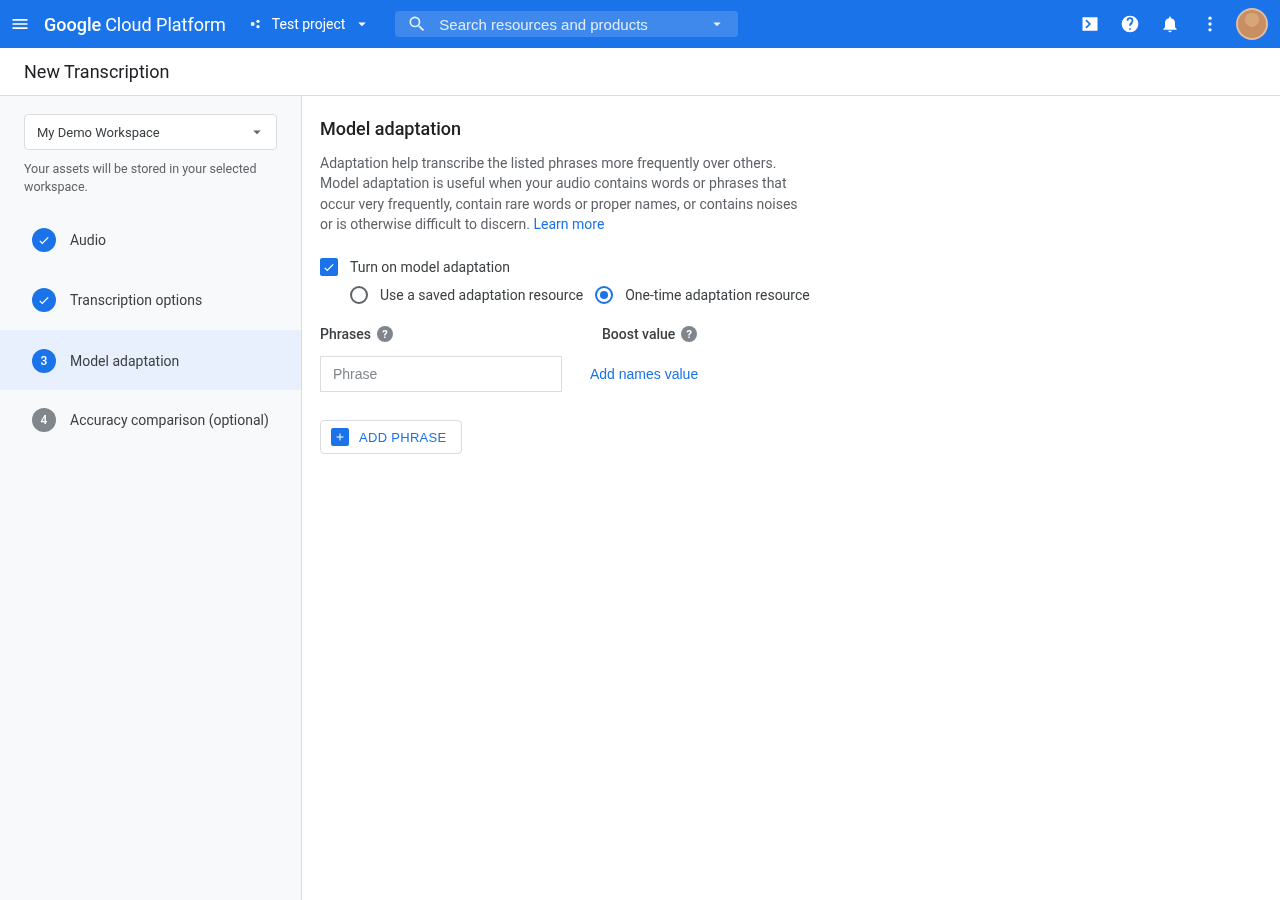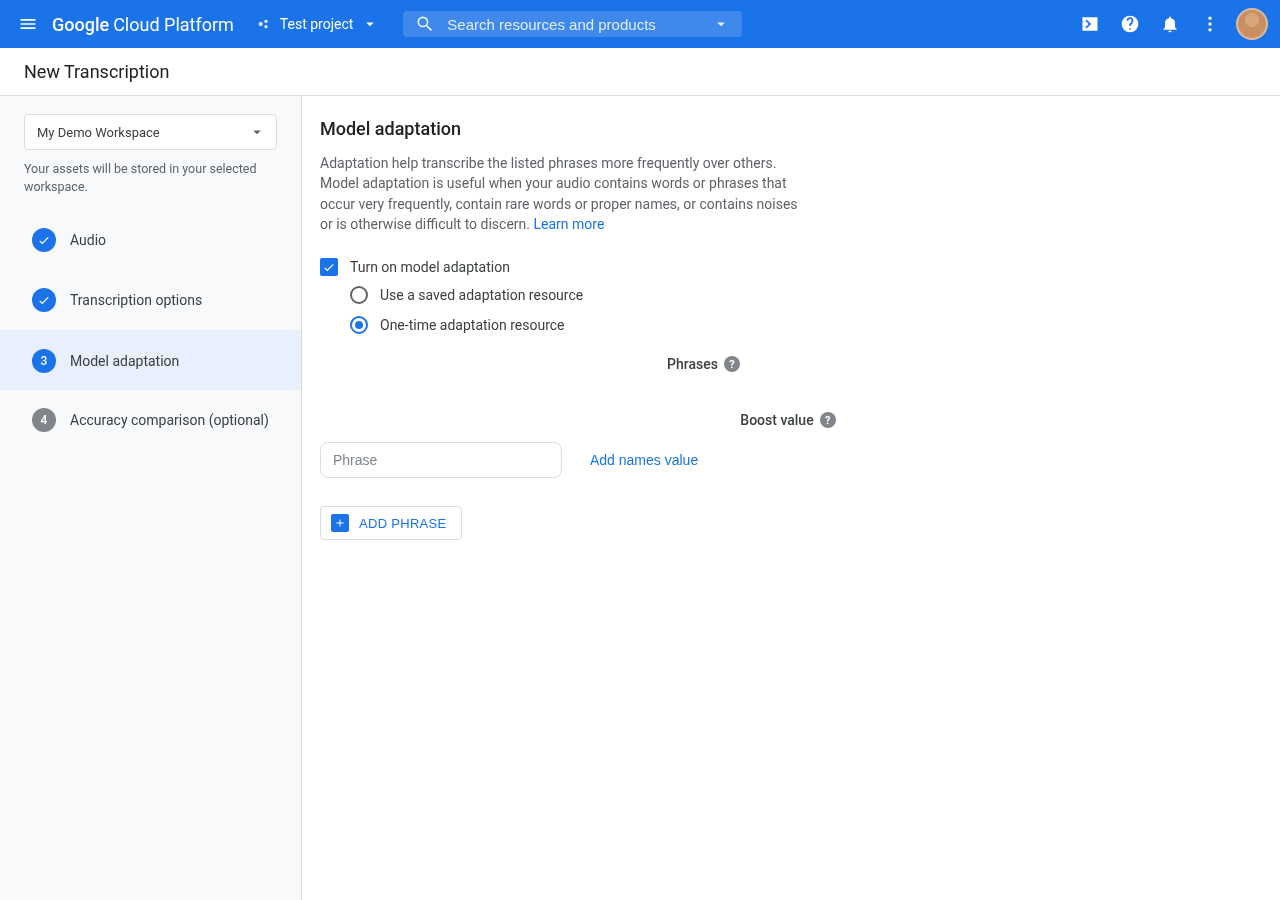--- a/index.html
+++ b/index.html
@@ -12,21 +12,21 @@
     height: 900px;
     overflow: hidden;
   }
   
   .appbar {
     height: 48px;
     background: #1a73e8;
     display: flex;
     align-items: center;
     color: #fff;
-    padding: 0 12px 0 8px;
+    padding: 0 12px 0 0;
   }
   .icon-btn {
     width: 40px; height: 40px;
     display: flex; align-items: center; justify-content: center;
     border-radius: 50%;
     cursor: pointer;
     flex-shrink: 0;
   }
   .icon-btn svg { fill: #fff; }
   .logo {
@@ -148,44 +148,44 @@
   .checkbox-row {
     display: flex; align-items: center; gap: 12px;
     margin-top: 24px; font-size: 14px; color: #3c4043;
   }
   .cb {
     width: 18px; height: 18px; border-radius: 2px;
     background: #1a73e8; display:flex; align-items:center; justify-content:center;
     cursor: pointer; flex-shrink:0;
   }
   .cb svg { fill:#fff; }
-  .radio-group { margin: 10px 0 0 30px; display:flex; flex-direction:column; gap: 12px; }
+  .radio-group { margin: 10px 0 0 30px; display:flex; flex-direction:row; gap: 12px; }
   .radio-row { display:flex; align-items:center; gap:12px; font-size:14px; color:#3c4043; cursor:pointer; }
   .radio {
     width: 18px; height: 18px; border-radius:50%;
     border: 2px solid #5f6368; position:relative; flex-shrink:0;
   }
   .radio.selected { border-color:#1a73e8; }
   .radio.selected::after {
     content:""; position:absolute; inset:3px; border-radius:50%; background:#1a73e8;
   }
   .field-headers {
-    display:flex; gap: 40px; margin-top: 22px; align-items:center;flex-direction:column;
+    display:flex; gap: 40px; margin-top: 22px; align-items:center;
   }
   .field-header { display:flex; align-items:center; gap:6px; font-size:14px; font-weight:500; color:#3c4043; }
   .field-header.phrases { width: 242px; }
   .help-icon {
     width:16px; height:16px; border-radius:50%;
     background:#80868b; color:#fff; font-size:11px; font-weight:700;
     display:flex; align-items:center; justify-content:center;
   }
   .field-row { display:flex; gap: 28px; align-items:center; margin-top:14px; }
   .text-input {
     width: 242px; height: 36px;
-    border: 1px solid #dadce0; border-radius:8px;
+    border: 1px solid #dadce0; border-radius:0;
     padding: 0 12px; font-size:14px; outline:none; color:#3c4043;
   }
   .text-input::placeholder { color:#80868b; }
   .link-btn { color:#1a73e8; font-size:14px; cursor:pointer; background:none; border:none; }
   .add-phrase {
     margin-top: 28px;
     display:inline-flex; align-items:center; gap:10px;
     border:1px solid #dadce0; border-radius:4px;
     height: 34px; padding: 0 14px 0 10px;
     background:#fff; cursor:pointer;

